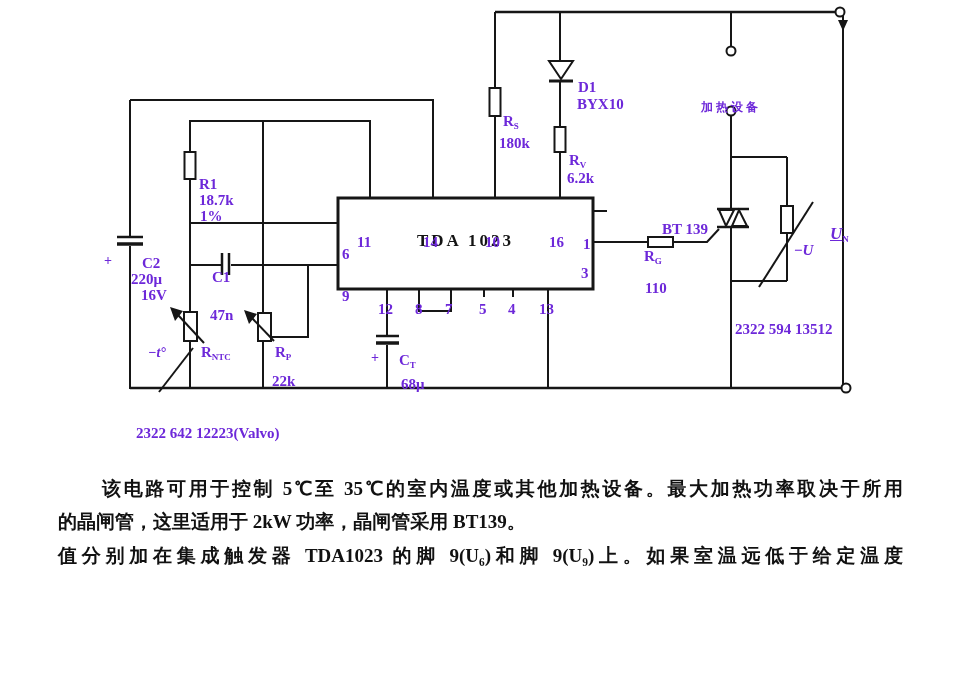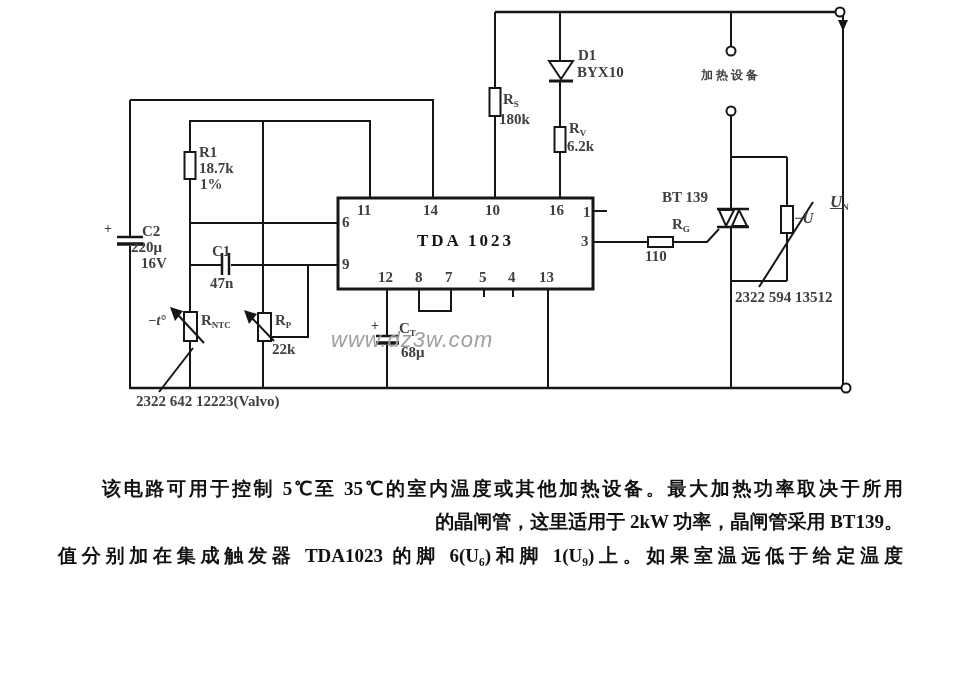--- a/index.html
+++ b/index.html
@@ -1,36 +1,36 @@
 <!DOCTYPE html>
 <html><head>
 <meta charset="utf-8">
 <style>
   html,body{margin:0;padding:0;background:#e8e8e8;}
   .page{position:relative;width:960px;height:679px;background:#ffffff;overflow:hidden;
         font-family:"Liberation Serif","DejaVu Serif",serif;color:#141414;}
   .schematic{position:absolute;left:0;top:0;width:960px;height:440px;}
   .schematic svg{position:absolute;left:0;top:0;}
-  .lbl{position:absolute;white-space:nowrap;font-weight:700;font-size:15px;line-height:1.05;color:#404040;}
+  .lbl{position:absolute;white-space:nowrap;font-weight:700;font-size:15px;line-height:1.05;color:#6d28d9;margin-top:32px;}
   .lbl.s14{font-size:14px;}
   .lbl.it{font-style:italic;}
   .lbl sub{font-size:9px;font-weight:700;vertical-align:-3px;letter-spacing:0;}
   .lbl .iv{font-style:italic;}
   .icname{position:absolute;left:338px;top:231px;width:255px;text-align:center;
           font-weight:700;font-size:17px;letter-spacing:3px;}
   .heater{letter-spacing:3px;font-size:12px;}
   .un{font-size:17px;text-decoration:underline;}
   .watermark{position:absolute;left:331px;top:327px;font-size:22px;font-style:italic;
              color:#9f9f9f;letter-spacing:1px;font-weight:400;
              font-family:"Liberation Sans","DejaVu Sans",sans-serif;}
   .caption{position:absolute;left:0;top:440px;width:960px;text-align:center;
            font-size:17px;font-weight:700;letter-spacing:2px;}
   .bodytext{position:absolute;left:58px;top:472px;width:845px;font-size:19px;
             font-weight:700;color:#111;font-family:Liberation Serif, serif;}
-  .bl{margin:0;line-height:33.4px;text-align:right;}
+  .bl{margin:0;line-height:33.4px;text-align:left;}
   .bl.jf{text-align:justify;text-align-last:justify;}
   .bl.ind{text-indent:44px;}
 </style>
 </head>
 <body>
 
 <div class="page">
 
   <div class="schematic">
     <svg width="960" height="440" viewBox="0 0 960 440">
@@ -159,21 +159,21 @@
 
     <span class="lbl" style="left:199px;top:145px">R1</span>
     <span class="lbl" style="left:199px;top:161px">18.7k</span>
     <span class="lbl" style="left:200px;top:177px">1%</span>
 
     <span class="lbl s14" style="left:104px;top:222px">+</span>
     <span class="lbl" style="left:142px;top:224px">C2</span>
     <span class="lbl" style="left:131px;top:240px">220μ</span>
     <span class="lbl" style="left:141px;top:256px">16V</span>
 
-    <span class="lbl" style="left:212px;top:244px">C1</span>
+    <span class="lbl" style="left:212px;top:238px">C1</span>
     <span class="lbl" style="left:210px;top:276px">47n</span>
 
     <span class="lbl s14 it" style="left:148px;top:314px">−t°</span>
     <span class="lbl" style="left:201px;top:313px"><span>R</span><sub>NTC</sub></span>
     <span class="lbl" style="left:136px;top:394px">2322 642 12223(Valvo)</span>
 
     <span class="lbl" style="left:275px;top:313px"><span>R</span><sub>P</sub></span>
     <span class="lbl" style="left:272px;top:342px">22k</span>
 
     <span class="icname">TDA 1023</span>
@@ -189,43 +189,42 @@
     <span class="lbl" style="left:415px;top:270px">8</span>
     <span class="lbl" style="left:445px;top:270px">7</span>
     <span class="lbl" style="left:479px;top:270px">5</span>
     <span class="lbl" style="left:508px;top:270px">4</span>
     <span class="lbl" style="left:539px;top:270px">13</span>
 
     <span class="lbl s14" style="left:371px;top:319px">+</span>
     <span class="lbl" style="left:399px;top:321px"><span>C</span><sub>T</sub></span>
     <span class="lbl" style="left:401px;top:345px">68μ</span>
 
-    <span class="lbl" style="left:503px;top:92px"><span>R</span><sub>S</sub></span>
-    <span class="lbl" style="left:499px;top:112px">180k</span>
+    <span class="lbl" style="left:503px;top:82px"><span>R</span><sub>S</sub></span>
+    <span class="lbl" style="left:499px;top:104px">180k</span>
 
     <span class="lbl" style="left:578px;top:48px">D1</span>
     <span class="lbl" style="left:577px;top:65px">BYX10</span>
 
     <span class="lbl" style="left:569px;top:121px"><span>R</span><sub>V</sub></span>
     <span class="lbl" style="left:567px;top:139px">6.2k</span>
 
     <span class="lbl heater" style="left:701px;top:69px">加热设备</span>
     <span class="lbl" style="left:662px;top:190px">BT 139</span>
 
-    <span class="lbl" style="left:672px;top:217px"><span>R</span><sub>G</sub></span>
+    <span class="lbl" style="left:644px;top:217px"><span>R</span><sub>G</sub></span>
     <span class="lbl" style="left:645px;top:249px">110</span>
 
     <span class="lbl" style="left:794px;top:211px"><span>−</span><span class="iv">U</span></span>
     <span class="lbl" style="left:735px;top:290px">2322 594 13512</span>
 
     <span class="lbl un" style="left:830px;top:193px"><span class="iv">U</span><sub>N</sub></span>
 
-    <div class="watermark">www.dz3w.com</div>
   </div>
 
 
   <div class="bodytext">
     <p class="bl jf ind">该电路可用于控制 5℃至 35℃的室内温度或其他加热设备。最大加热功率取决于所用</p>
     <p class="bl">的晶闸管，这里适用于 2kW 功率，晶闸管采用 BT139。</p>
-    <p class="bl jf">值分别加在集成触发器 TDA1023 的脚 6(U₆)和脚 1(U₉)上。如果室温远低于给定温度</p>
+    <p class="bl jf">值分别加在集成触发器 TDA1023 的脚 9(U₆)和脚 9(U₉)上。如果室温远低于给定温度</p>
   </div>
 
 </div>
 
 </body></html>

